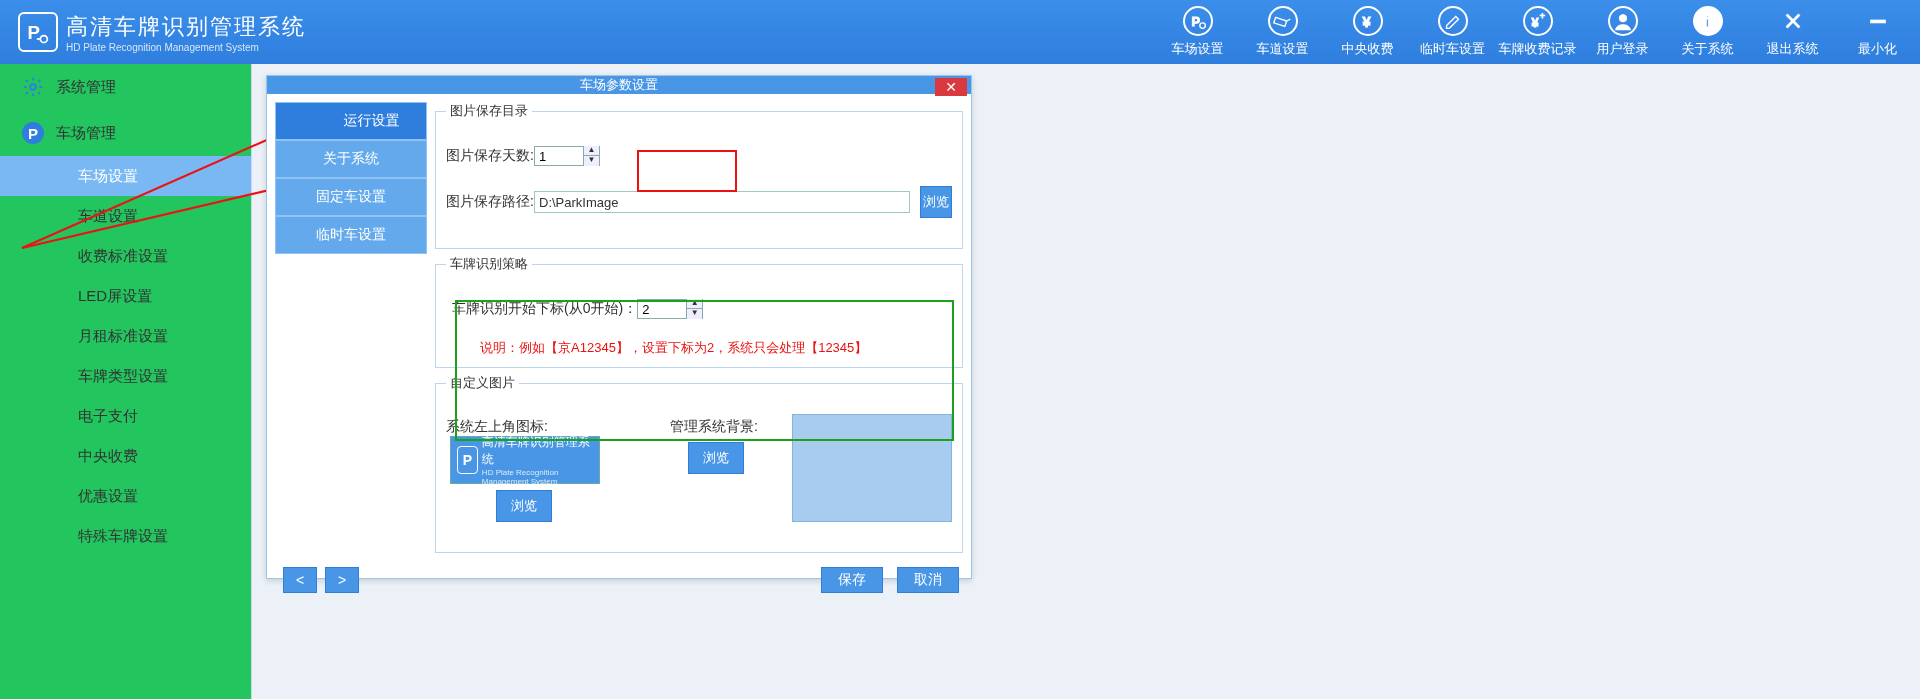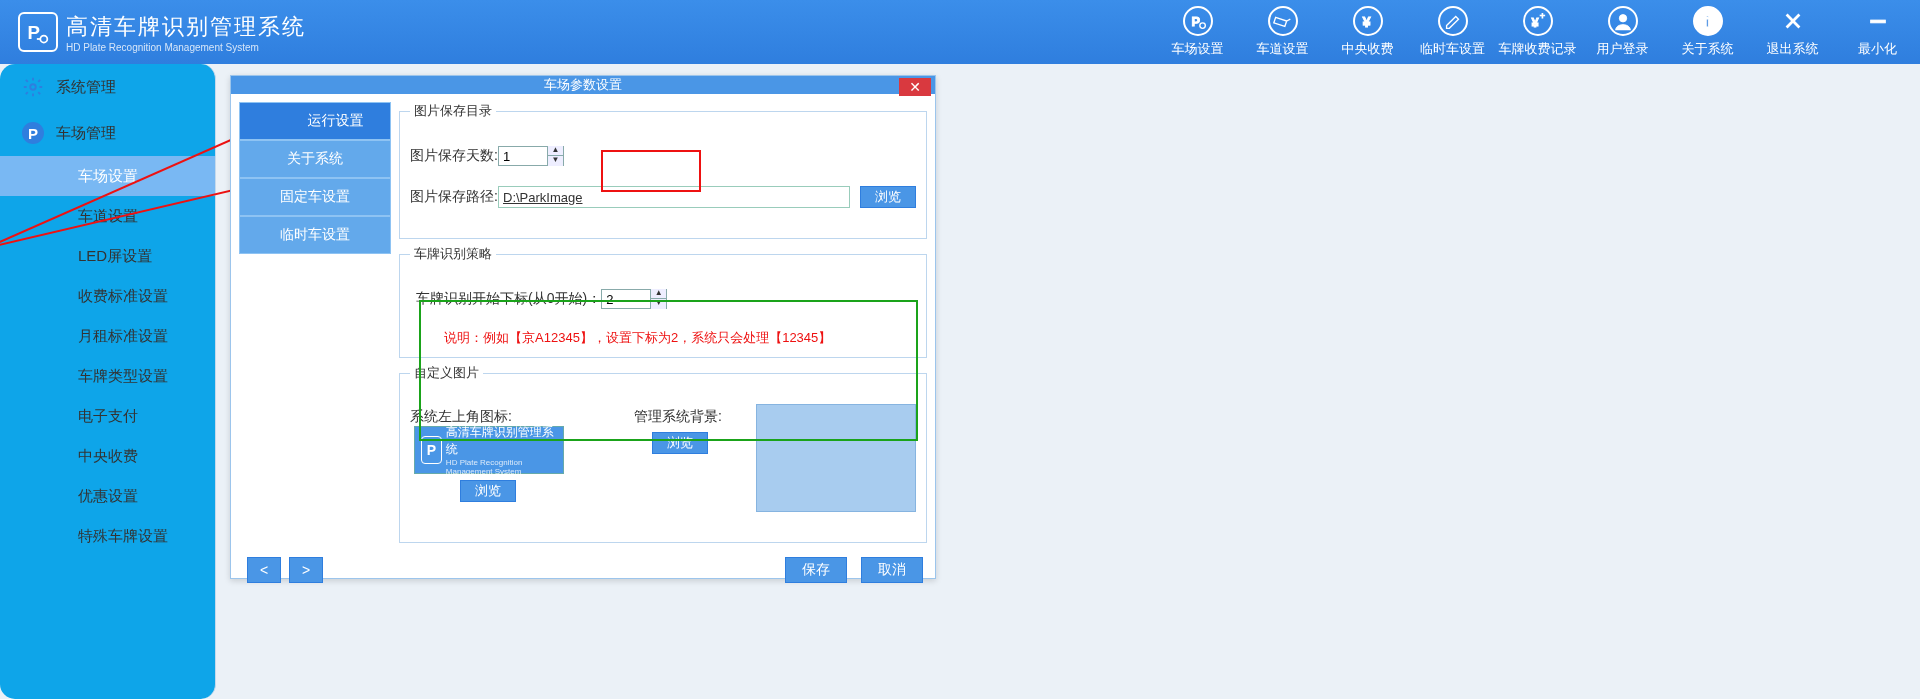--- a/index.html
+++ b/index.html
@@ -17,21 +17,21 @@
   .logo-text .title { font-size:22px; font-weight:500; letter-spacing:2px; }
   .logo-text .sub { font-size:10px; opacity:.8; }
   .header-toolbar { margin-left:auto; display:flex; height:100%; }
   .tb-item { width:85px; height:100%; display:flex; flex-direction:column; align-items:center; justify-content:center; cursor:pointer; font-size:13px; }
   .tb-item .icon-c { width:30px; height:30px; border:2px solid #fff; border-radius:50%; display:flex; align-items:center; justify-content:center; margin-bottom:4px; }
   .tb-item.big-icon .icon-c { border:none; }
   .tb-item svg { width:22px; height:22px; fill:#fff; stroke:#fff; }
   
   .body { display:flex; width:1920px; height:calc(699px - 64px); background:#ebf1f7; }
   
-  .sidebar { width:216px; height:100%; background:#0ea5e9; border-right:1px solid #c5d9ec; font-size:15px; color:#333;border-radius:15px; }
+  .sidebar { width:252px; height:100%; background:#22c55e; border-right:1px solid #c5d9ec; font-size:15px; color:#333; }
   .side-sec { display:flex; align-items:center; height:46px; padding-left:22px; cursor:pointer; }
   .side-sec .gear,.side-sec .badge { width:22px; height:22px; margin-right:12px; }
   .side-sec .badge { background:#2f7ede; color:#fff; border-radius:50%; display:flex; align-items:center; justify-content:center; font-weight:bold; }
   .side-sub { padding-left:78px; height:40px; display:flex; align-items:center; cursor:pointer; }
   .side-sub.active { background:#79b8f3; color:#fff; }
 
   
   .content-area { position:relative; flex:1; background:#ebf1f7; }
   .dialog { position:absolute; left:14px; top:11px; width:706px; height:504px; background:#fff; border:1px solid #9cc5ec; box-shadow:0 2px 6px rgba(0,0,0,.15); display:flex; flex-direction:column;}
   .dialog-title { height:24px; background:#4a96e6; color:#fff; font-size:13px; display:flex; align-items:center; justify-content:center; position:relative; }
@@ -43,22 +43,22 @@
   .dialog-right { flex:1; font-size:14px; color:#333; display:flex; flex-direction:column; }
   fieldset { border:1px solid #bdd6ee; padding:6px 10px 10px 10px; margin-bottom:6px; }
   legend { font-size:13px; padding:0 4px; color:#333; }
   .row { display:flex; align-items:center; margin:20px 0; font-size:14px; }
   .row label { white-space:nowrap; }
   .num-input { width:66px; height:20px; border:1px solid #8aa; display:flex; align-items:center; }
   .num-input input { flex:1; border:none; padding:0 4px; width:100%; font-size:13px; }
   .num-input .spin { width:16px; display:flex; flex-direction:column; }
   .num-input .spin div { height:10px; font-size:8px; line-height:8px; text-align:center; background:#eef; border-left:1px solid #8aa; cursor:pointer; }
   .num-input .spin div:first-child { border-bottom:1px solid #8aa; }
-  .path-input { flex:1; height:22px; border:1px solid #9cb; background:#fff; padding:0 4px; font-size:13px; display:flex; align-items:center;text-decoration:underline; }
-  .blue-btn { height:22px; padding:0 14px; background:#4a96e6; color:#fff; border:1px solid #2f7ede; font-size:13px; display:flex; align-items:center; justify-content:center; cursor:pointer; }
+  .path-input { flex:1; height:22px; border:1px solid #9cb; background:#fff; padding:0 4px; font-size:13px; display:flex; align-items:center; }
+  .blue-btn { height:32px; padding:0 2px; background:#4a96e6; color:#fff; border:1px solid #2f7ede; font-size:13px; display:flex; align-items:center; justify-content:center; cursor:pointer; }
   .section-1-hl { position:absolute; border:2px solid #e11; pointer-events:none; }
   .hl1 { left:370px; top:56px; width:100px; height:42px; }
   .green-hl { border:2px solid #1aa31a; position:absolute; left:188px; top:206px; width:499px; height:141px; pointer-events:none; }
   .desc-red { color:#e11; font-size:13px; margin:4px 0 0 34px; }
   .logo-preview { width:150px; height:48px; background:#4a96e6; color:#fff; display:flex; align-items:center; padding:4px 6px; margin-left:4px; border:1px solid #6aa; }
   .logo-preview .mini-icon { width:28px; height:28px; border:1px solid #fff; border-radius:4px; display:flex; align-items:center; justify-content:center; font-weight:bold; margin-right:4px; }
   .logo-preview .mini-title { font-size:12px; }
   .logo-preview .mini-sub { font-size:8px; opacity:.8; }
   .bg-preview { width:160px; height:108px; background:#a8ccef; border:1px solid #86b4e0; }
   .dialog-footer { height:40px; display:flex; align-items:center; justify-content:flex-end; gap:14px; padding:0 12px 8px 12px; }
@@ -183,24 +183,24 @@
       <div class="badge">P</div>
       <span>车场管理</span>
     </div>
     <div class="side-sub active">
         <span>车场设置</span>
       </div>
     <div class="side-sub">
         <span>车道设置</span>
       </div>
     <div class="side-sub">
+        <span>收费标准设置</span>
+      </div>
+    <div class="side-sub">
         <span>LED屏设置</span>
-      </div>
-    <div class="side-sub">
-        <span>收费标准设置</span>
       </div>
     <div class="side-sub">
         <span>月租标准设置</span>
       </div>
     <div class="side-sub">
         <span>车牌类型设置</span>
       </div>
     <div class="side-sub">
         <span>电子支付</span>
       </div>

